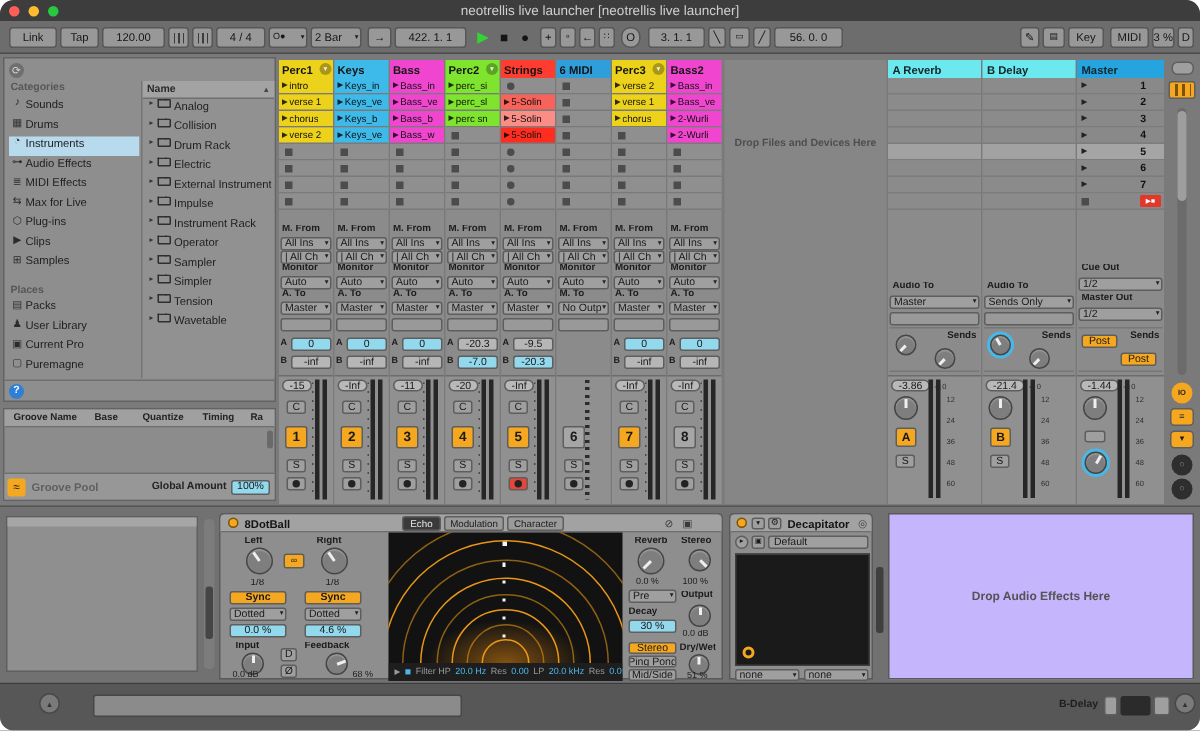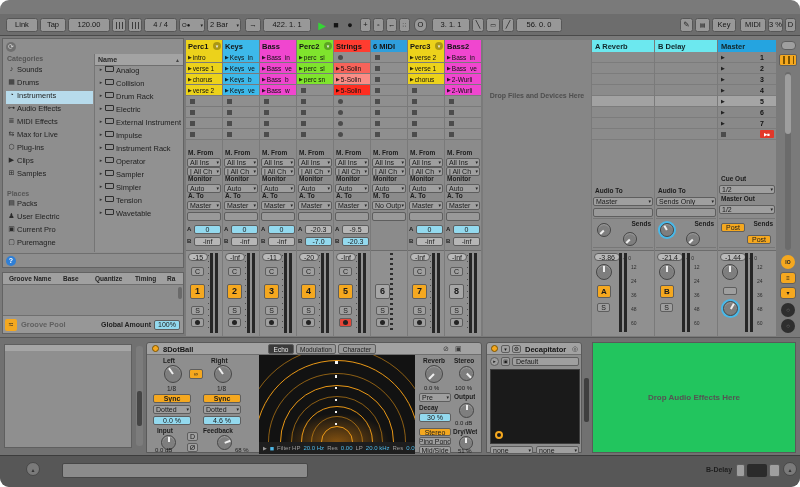--- a/index.html
+++ b/index.html
@@ -123,31 +123,37 @@
   .tab.sel{background:#3a3a3a;color:#e8e8e8}
   .devicon{position:absolute;top:2px;font-size:7px;color:#3a3a3a}
   .echo-visual{position:absolute;left:112px;top:12px;width:156px;height:99px;background:#121212;overflow:hidden}
   .arc{position:absolute;border-radius:50%;border:1.5px solid rgba(243,158,22,.9)}
   .edot{position:absolute;background:#f5f5f5}
   .eglow{position:absolute;left:0;right:0;bottom:12px;height:50px;background:radial-gradient(ellipse 70px 38px at 50% 100%,rgba(150,92,16,.85),rgba(20,12,2,0) 75%)}
   .filterbar{position:absolute;left:0;right:0;bottom:0;height:12px;background:#1e1e1e;display:flex;align-items:center;gap:3px;padding:0 4px;font-size:6px;white-space:nowrap;overflow:hidden}
   .fb-g{color:#9a9a9a}.fb-b{color:#4db8e8}
   .pad{position:absolute;background:#1a1a1a;border:1px solid #3e3e3e}
   .padring{position:absolute;width:8px;height:8px;border:2px solid #f5a81f;border-radius:50%}
-  .fxdrop{position:absolute;left:592px;top:4px;width:204px;height:111px;background:#22c55e;border:1px solid #5a5a5a;display:flex;align-items:center;justify-content:center;font-size:8px;font-weight:bold;color:#545454}
+  .fxdrop{position:absolute;left:592px;top:4px;width:204px;height:111px;background:#c4b5fd;border:1px solid #5a5a5a;display:flex;align-items:center;justify-content:center;font-size:8px;font-weight:bold;color:#545454}
   .divhandle{position:absolute;left:584px;top:40px;width:5px;height:44px;background:#3f3f3f;border-radius:2px}
   
   .statusbar{position:absolute;left:0;top:455px;width:800px;height:32px;background:#575757;border-top:1px solid #3c3c3c;border-radius:0 0 9px 9px}
   .sb-field{position:absolute;left:62px;top:7px;width:246px;height:15px;background:#8b8b8b;border:1px solid #474747;border-radius:2px}
 </style>
 </head>
 <body>
 
 <div id="app">
 
+  <div class="titlebar">
+    <span class="light" style="background:#ff5f57"></span>
+    <span class="light" style="background:#febc2e"></span>
+    <span class="light" style="background:#28c840"></span>
+    <div class="title">neotrellis live launcher  [neotrellis live launcher]</div>
+  </div>
 
   <div class="transport">
     <div class="tb" style="left:6px;width:32px">Link</div>
     <div class="tb" style="left:40px;width:26px">Tap</div>
     <div class="tb" style="left:68px;width:42px">120.00</div>
     <div class="tb nudge" style="left:112px;width:14px"></div>
     <div class="tb nudge" style="left:128px;width:14px"></div>
     <div class="tb" style="left:144px;width:33px">4 / 4</div>
     <div class="tb dd" style="left:179px;width:26px;font-size:6px">O●</div>
     <div class="tb dd" style="left:207px;width:34px">2 Bar</div>
@@ -216,21 +222,21 @@
             <div class="bicon">⊞</div>
             <div class="blabel">Samples</div>
           </div>
           <div class="b-head" style="position: static; margin: 8px 0px 2px 1px;">Places</div>
           <div class="brow">
             <div class="bicon">▤</div>
             <div class="blabel">Packs</div>
           </div>
           <div class="brow">
             <div class="bicon">♟</div>
-            <div class="blabel">User Electric</div>
+            <div class="blabel">User Library</div>
           </div>
           <div class="brow">
             <div class="bicon">▣</div>
             <div class="blabel">Current Pro</div>
           </div>
           <div class="brow">
             <div class="bicon">▢</div>
             <div class="blabel">Puremagne</div>
           </div>
         </div>

